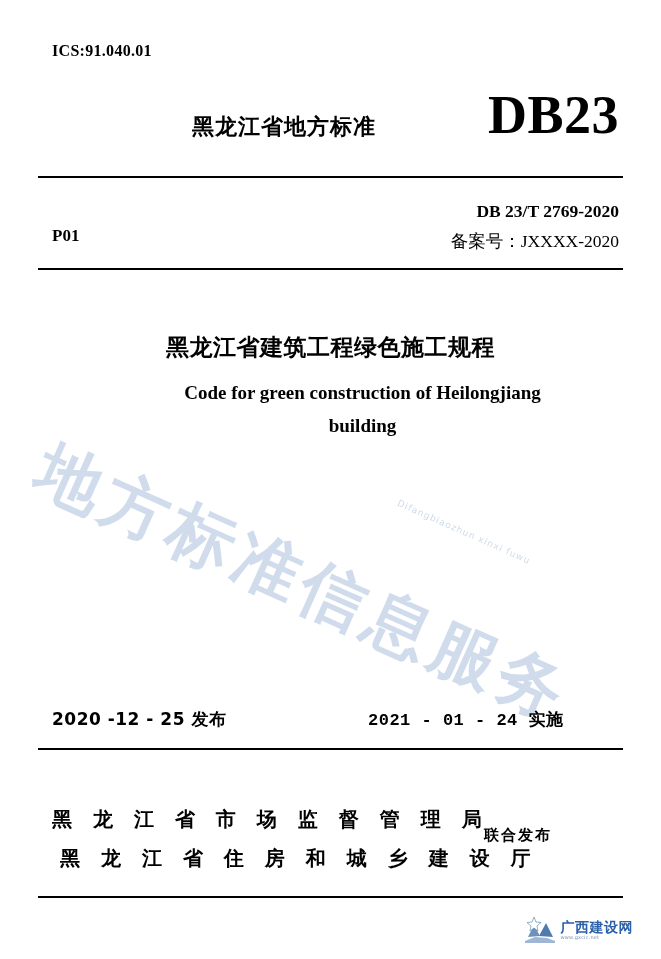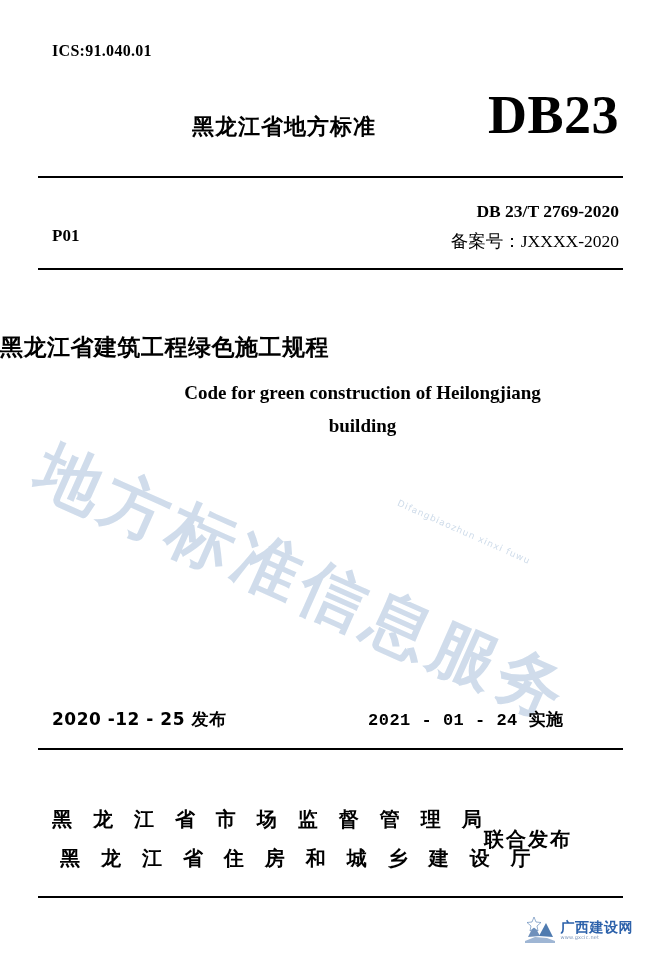--- a/index.html
+++ b/index.html
@@ -101,20 +101,21 @@
     height: 2px;
     background: #000;
   }
 
   
   .title-cn {
     position: absolute;
     left: 0;
     top: 332px;
     width: 661px;
+    text-align: center;
     font-family: "DejaVu Sans", sans-serif;
     font-size: 23px;
     font-weight: bold;
     letter-spacing: 0.5px;
   }
 
   .title-en {
     position: absolute;
     left: 0;
     top: 376px;
@@ -215,21 +216,21 @@
     font-family: "DejaVu Sans", sans-serif;
     font-size: 20px;
     font-weight: bold;
     letter-spacing: 7px;
   }
   .pub-joint {
     position: absolute;
     left: 484px;
     top: 826px;
     font-family: "DejaVu Sans", sans-serif;
-    font-size: 20px;
+    font-size: 15px;
     font-weight: bold;
     letter-spacing: 2px;
   }
 
   
   .footer-logo {
     position: absolute;
     right: 28px;
     bottom: 16px;
     display: flex;

